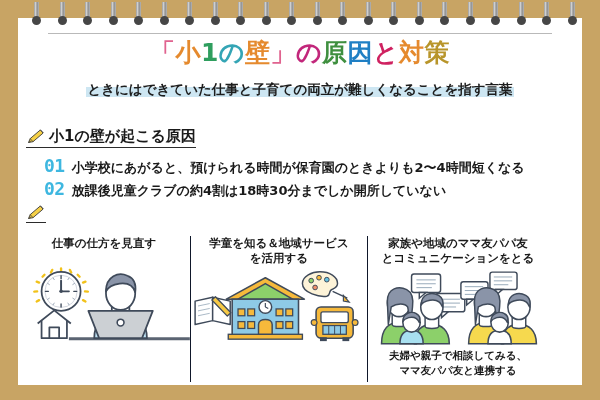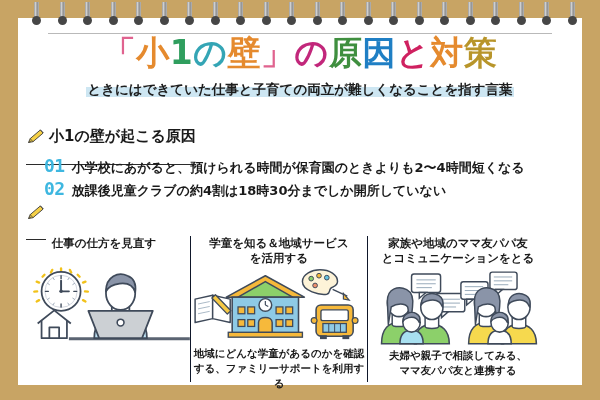--- a/index.html
+++ b/index.html
@@ -53,21 +53,21 @@
     width: 504px; height: 1px;
     background: #b9b9b9;
     z-index: 4;
   }
   
   #title {
     position: absolute;
     left: 0; top: 38px;
     width: 600px;
     text-align: center;
-    font-size: 33px;
+    font-size: 25px;
     font-weight: 700;
     letter-spacing: 0.5px;
     line-height: 30px;
     white-space: nowrap;
   }
   #title span { display: inline; }
   
   #subtitle {
     position: absolute;
     left: 30px; top: 78px;
@@ -82,21 +82,21 @@
     background: linear-gradient(to top, #cde6f2 0%, #cde6f2 62%, rgba(205,230,242,0) 62%);
     padding: 0 1px;
   }
   
   .heading {
     position: absolute;
     display: flex;
     align-items: center;
     gap: 3px;
     border-bottom: 1.6px solid #2b2b2b;
-    padding-bottom: 18px;
+    padding-bottom: 1px;
     font-size: 15px;
     font-weight: 700;
     color: #1a1a1a;
     white-space: nowrap;
   }
   #heading1 { left: 26px; top: 127px; }
   #heading2 { left: 26px; top: 204px; }
   .pencil { width: 20px; height: 17px; flex: 0 0 auto; }
   
   .listrow {
@@ -419,22 +419,20 @@
               <line x1="21" y1="23" x2="21" y2="32"></line>
               <line x1="27" y1="23" x2="27" y2="32"></line>
             </g>
             <circle cx="0" cy="20" r="3" fill="#f6b93b" stroke="#3f4a5a" stroke-width="1.2"></circle>
             <circle cx="42" cy="20" r="3" fill="#f6b93b" stroke="#3f4a5a" stroke-width="1.2"></circle>
             <rect x="6" y="35" width="7" height="4" fill="#3f4a5a"></rect>
             <rect x="29" y="35" width="7" height="4" fill="#3f4a5a"></rect>
           </g>
         </svg>
       </div>
-      <div class="caption">地域にどんな学童があるのかを確認
-する、ファミリーサポートを利用する</div>
     </div>
 
     <div class="col">
       <div class="coltitle">家族や地域のママ友パパ友
 とコミュニケーションをとる</div>
       <div class="art">
         <svg viewBox="0 0 186 82" width="180" height="80">
 
           <g fill="#ffffff" stroke="#3f4a5a" stroke-width="1.5">
             <rect x="45" y="8" width="30" height="19" rx="2.5"></rect>

